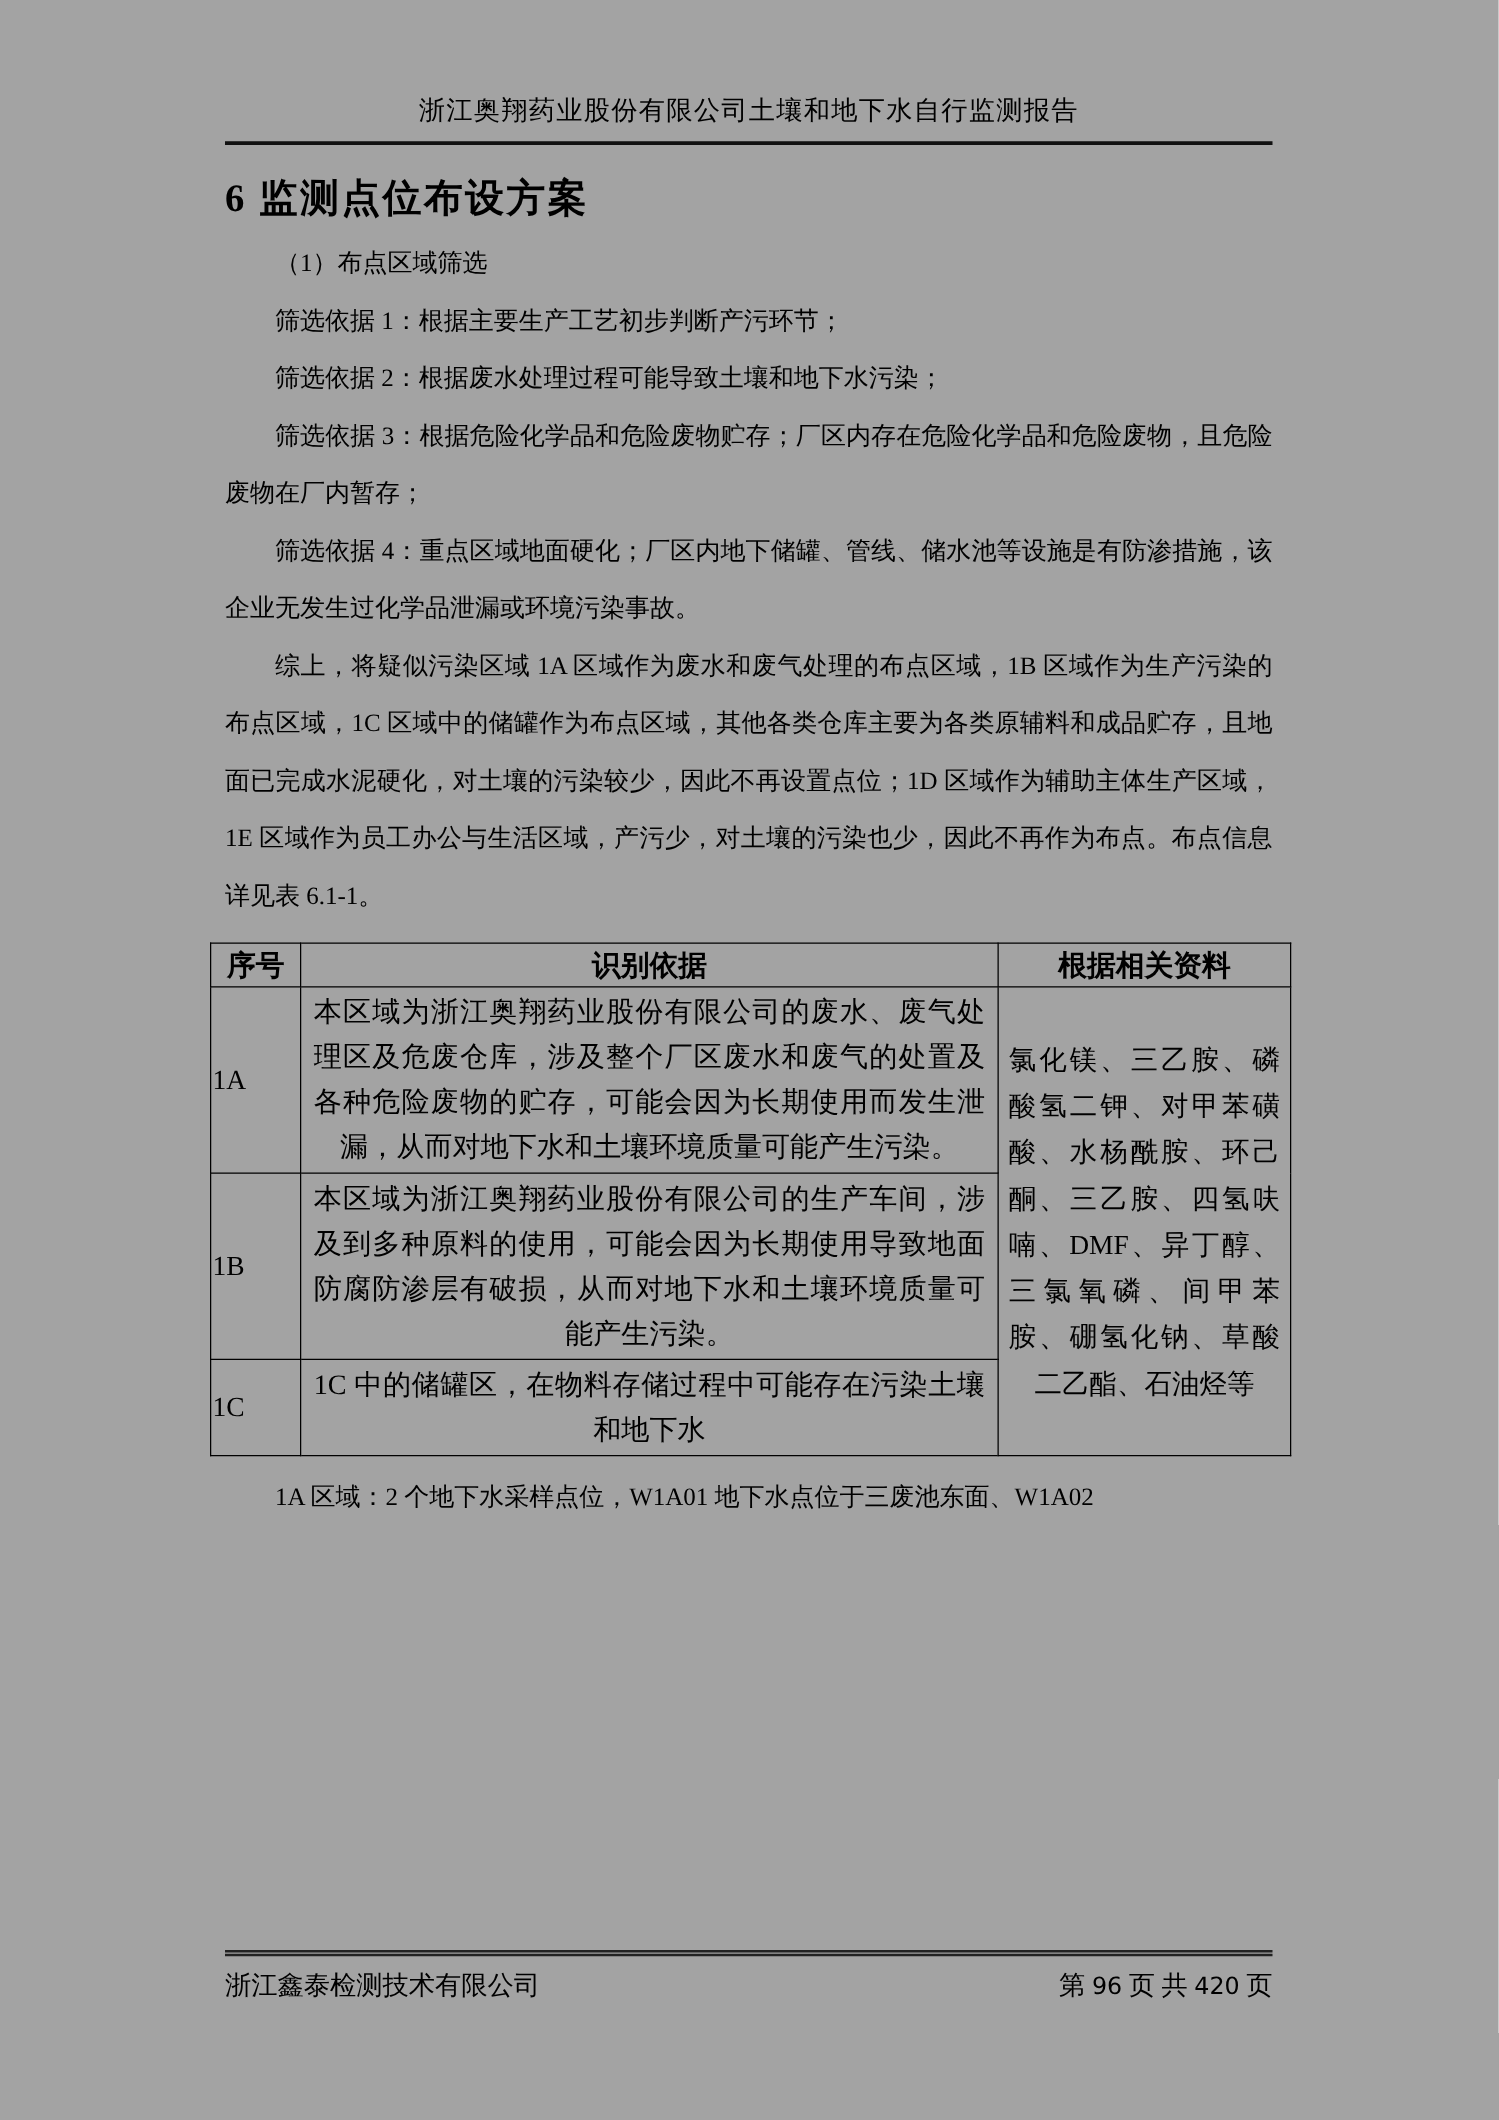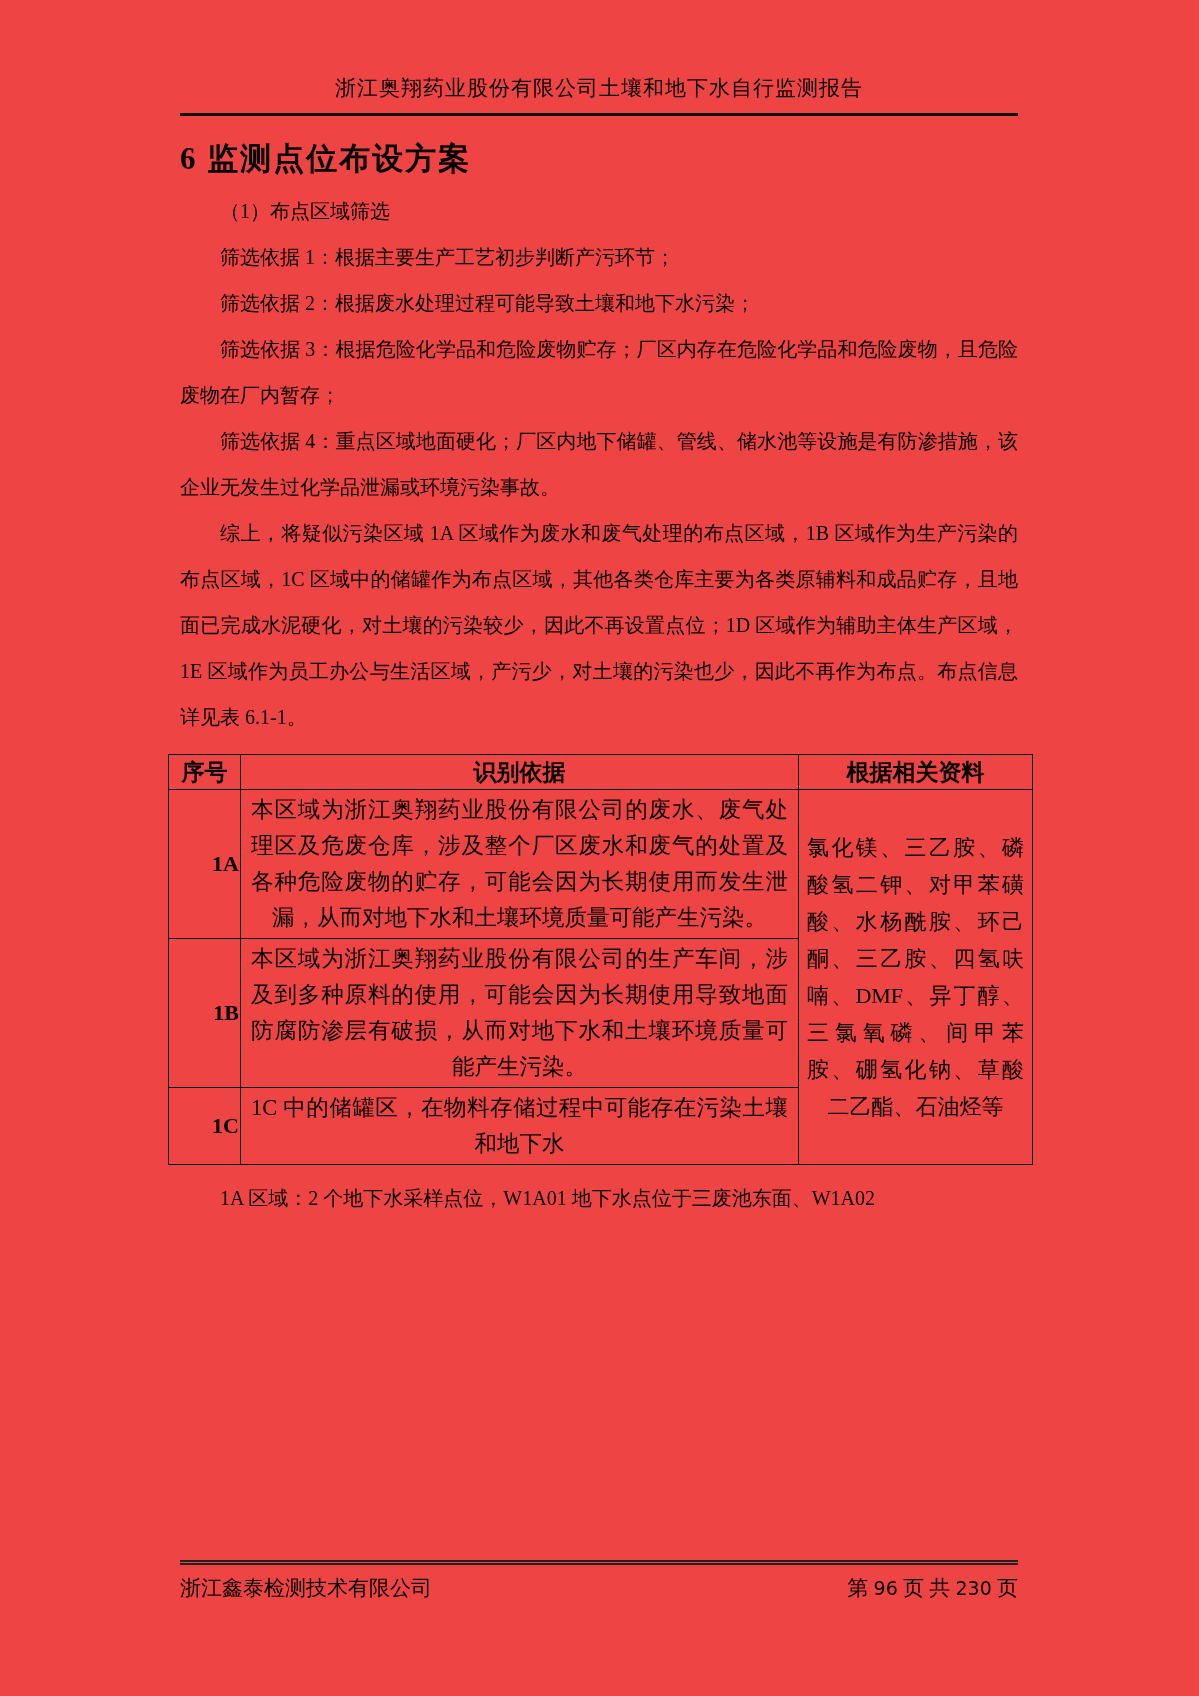--- a/index.html
+++ b/index.html
@@ -1,19 +1,19 @@
 <!DOCTYPE html>
 <html><head>
 <meta charset="utf-8">
 <style>
   html,body{margin:0;padding:0;background:#ffffff;}
   .page{
     position:relative;
     width:1199px;height:1696px;
-    background:#ef4444;
+    background:#a3a3a3;
     color:#000;
     font-family:"Liberation Serif","DejaVu Serif",serif;
     overflow:hidden;
   }
   
   .page-header{
     position:absolute;top:0;left:180px;width:838px;
     text-align:center;
     padding-top:74px;
     font-size:21px;
@@ -65,23 +65,22 @@
   table.info th{
     font-size:23px;font-weight:bold;
     height:34px;padding:0 2px;
     text-align:center;
     margin-left:48px;
   }
   col.c-id{width:72px;}
   col.c-basis{width:558px;}
   col.c-poll{width:234px;}
   td.id-cell{
-    text-align:right;vertical-align:middle;
+    text-align:left;vertical-align:middle;
     font-size:22px;
-    font-weight:bold;
   }
   td.basis-cell{
     font-size:22.5px;line-height:36px;
     padding:2px 10px;
     text-align:justify;
     text-align-last:center;
     vertical-align:middle;
   }
   td.poll-cell{
     font-size:22px;line-height:37px;
@@ -159,18 +158,18 @@
     <p class="body last-para">1A 区域：2 个地下水采样点位，W1A01 地下水点位于三废池东面、W1A02</p>
 
   </div>
 
   <div class="page-footer">
     <span>浙江鑫泰检测技术有限公司</span>
     <span>
       <span>第</span>
       <span class="num">96</span>
       <span>页 共</span>
-      <span class="num">230</span>
+      <span class="num">420</span>
       <span>页</span>
     </span>
   </div>
 
 </div>
 
 </body></html>

